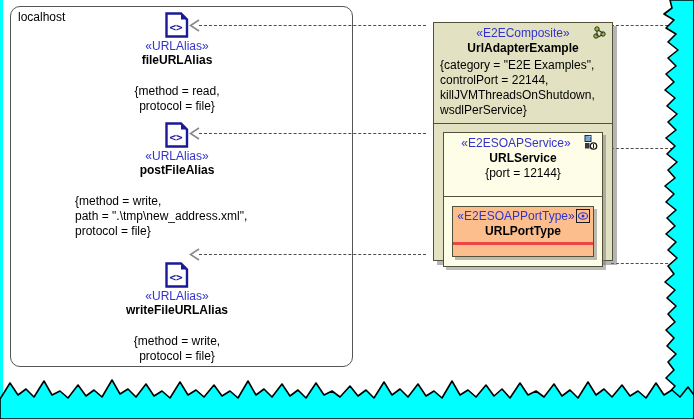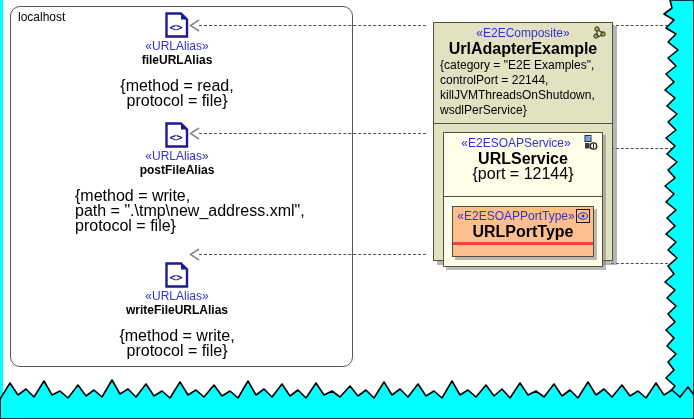--- a/index.html
+++ b/index.html
@@ -98,24 +98,24 @@
     white-space: nowrap;
   }
   .alias-name {
     font-size: 12px;
     font-weight: bold;
     color: #000000;
     line-height: 15px;
     white-space: nowrap;
   }
   .alias-props {
-    font-size: 16px;
-    color: #000000;
-    line-height: 15px;
-    margin-top: 10px;
+    font-size: 12px;
+    color: #000000;
+    line-height: 15px;
+    margin-top: 16px;
     white-space: pre;
   }
   .alias-props.left-align { text-align: left; padding-left: 58px; }
 
   #alias-0 { top: 12px; }
   #alias-1 { top: 122px; }
   #alias-2 { top: 262px; }
 
   
   #composite-box {
@@ -135,21 +135,21 @@
     border-bottom: 1px solid #52523b;
   }
   .stereo {
     font-size: 12px;
     color: #3333cc;
     text-align: center;
     line-height: 15px;
     white-space: nowrap;
   }
   .cls-name {
-    font-size: 16px;
+    font-size: 12px;
     font-weight: bold;
     color: #000000;
     text-align: center;
     line-height: 15px;
     white-space: nowrap;
   }
   #composite-props {
     font-size: 12px;
     color: #000000;
     line-height: 15px;
@@ -175,21 +175,21 @@
     border: 1px solid #52523b;
     box-sizing: border-box;
     box-shadow: 3px 3px 0 rgba(120,120,120,0.5);
   }
   #service-header {
     position: relative;
     padding: 3px 5px 15px 5px;
     border-bottom: 1px solid #52523b;
   }
   #service-props {
-    font-size: 16px;
+    font-size: 12px;
     color: #000000;
     text-align: center;
     line-height: 15px;
     white-space: nowrap;
   }
   #service-icon {
     position: absolute;
     right: 3px;
     top: 2px;
     width: 15px;

